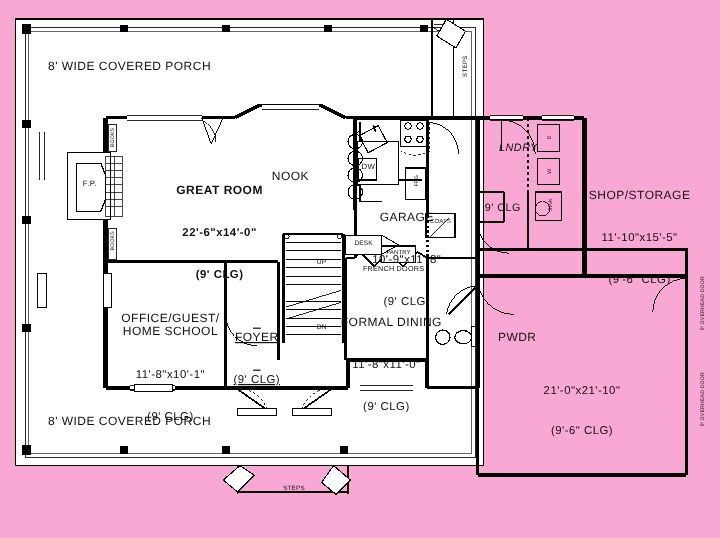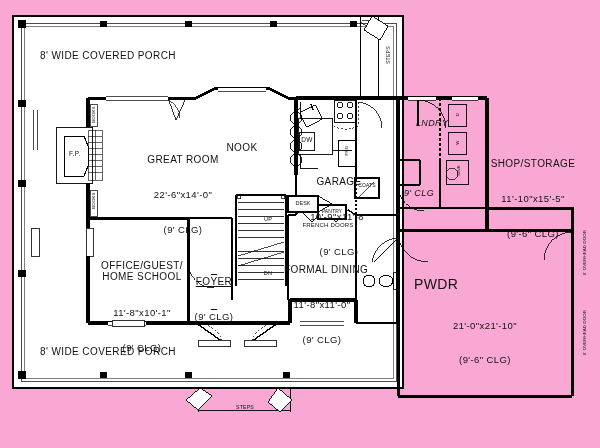--- a/index.html
+++ b/index.html
@@ -271,21 +271,21 @@
 
   </g>
 </svg>
 
 <div class="lbl rm" style="left:40px;top:50px;text-align:left;">8' WIDE COVERED PORCH</div>
 <div class="lbl rm" style="left:40px;top:346px;text-align:left;">8' WIDE COVERED PORCH</div>
 
 <div class="lbl tiny vert r90" style="left:368px;top:52px;width:40px;">STEPS</div>
 <div class="lbl tiny" style="left:218px;top:404px;width:54px;">STEPS</div>
 
-<div class="lbl rm" style="left:128px;top:130px;width:110px;">
+<div class="lbl rm" style="left:128px;top:130px;width:110px;font-weight:bold;">
   <div>GREAT ROOM</div>
   <div class="d">22'-6"x14'-0"</div>
   <div class="d">(9' CLG)</div>
 </div>
 
 <div class="lbl rm" style="left:212px;top:94px;width:60px;margin-top:48px;">NOOK</div>
 
 <div class="lbl rm" style="left:296px;top:152px;width:86px;">
   <div>GARAGE</div>
   <div class="d">10'-9"x11'-8"</div>
@@ -316,23 +316,23 @@
   <div class="d">(9'-6" CLG)</div>
 </div>
 
 <div class="lbl rm" style="left:430px;top:296px;width:110px;">
   <div class="d">21'-0"x21'-10"</div>
   <div class="d">(9'-6" CLG)</div>
 </div>
 
 <div class="lbl" style="left:404px;top:118px;width:56px;font-size:9px;font-style:italic;">LNDRY</div>
 
-<div class="lbl" style="left:414px;top:276px;width:34px;font-size:14px;">PWDR</div>
-
-<div class="lbl" style="left:396px;top:188px;width:46px;font-size:9px;font-style:italic;">9' CLG</div>
+<div class="lbl" style="left:414px;top:276px;width:34px;font-size:10px;">PWDR</div>
+
+<div class="lbl" style="left:396px;top:168px;width:46px;font-size:9px;">9' CLG</div>
 
 <div class="lbl tiny" style="left:296px;top:222px;width:64px;font-size:6px;">FRENCH DOORS</div>
 
 <div class="lbl xtiny vert r90" style="left:546px;top:250px;width:78px;">9' OVERHEAD DOOR</div>
 <div class="lbl xtiny vert r90" style="left:546px;top:330px;width:78px;">9' OVERHEAD DOOR</div>
 
 <div class="lbl" style="left:61px;top:150px;width:28px;font-size:6.5px;">F.P.</div>
 <div class="lbl xtiny vert r90" style="left:81px;top:112px;width:26px;">BOOKS</div>
 <div class="lbl xtiny vert r90" style="left:81px;top:198px;width:26px;">BOOKS</div>
 <div class="lbl" style="left:300px;top:136px;width:14px;font-size:6.5px;">DW</div>

